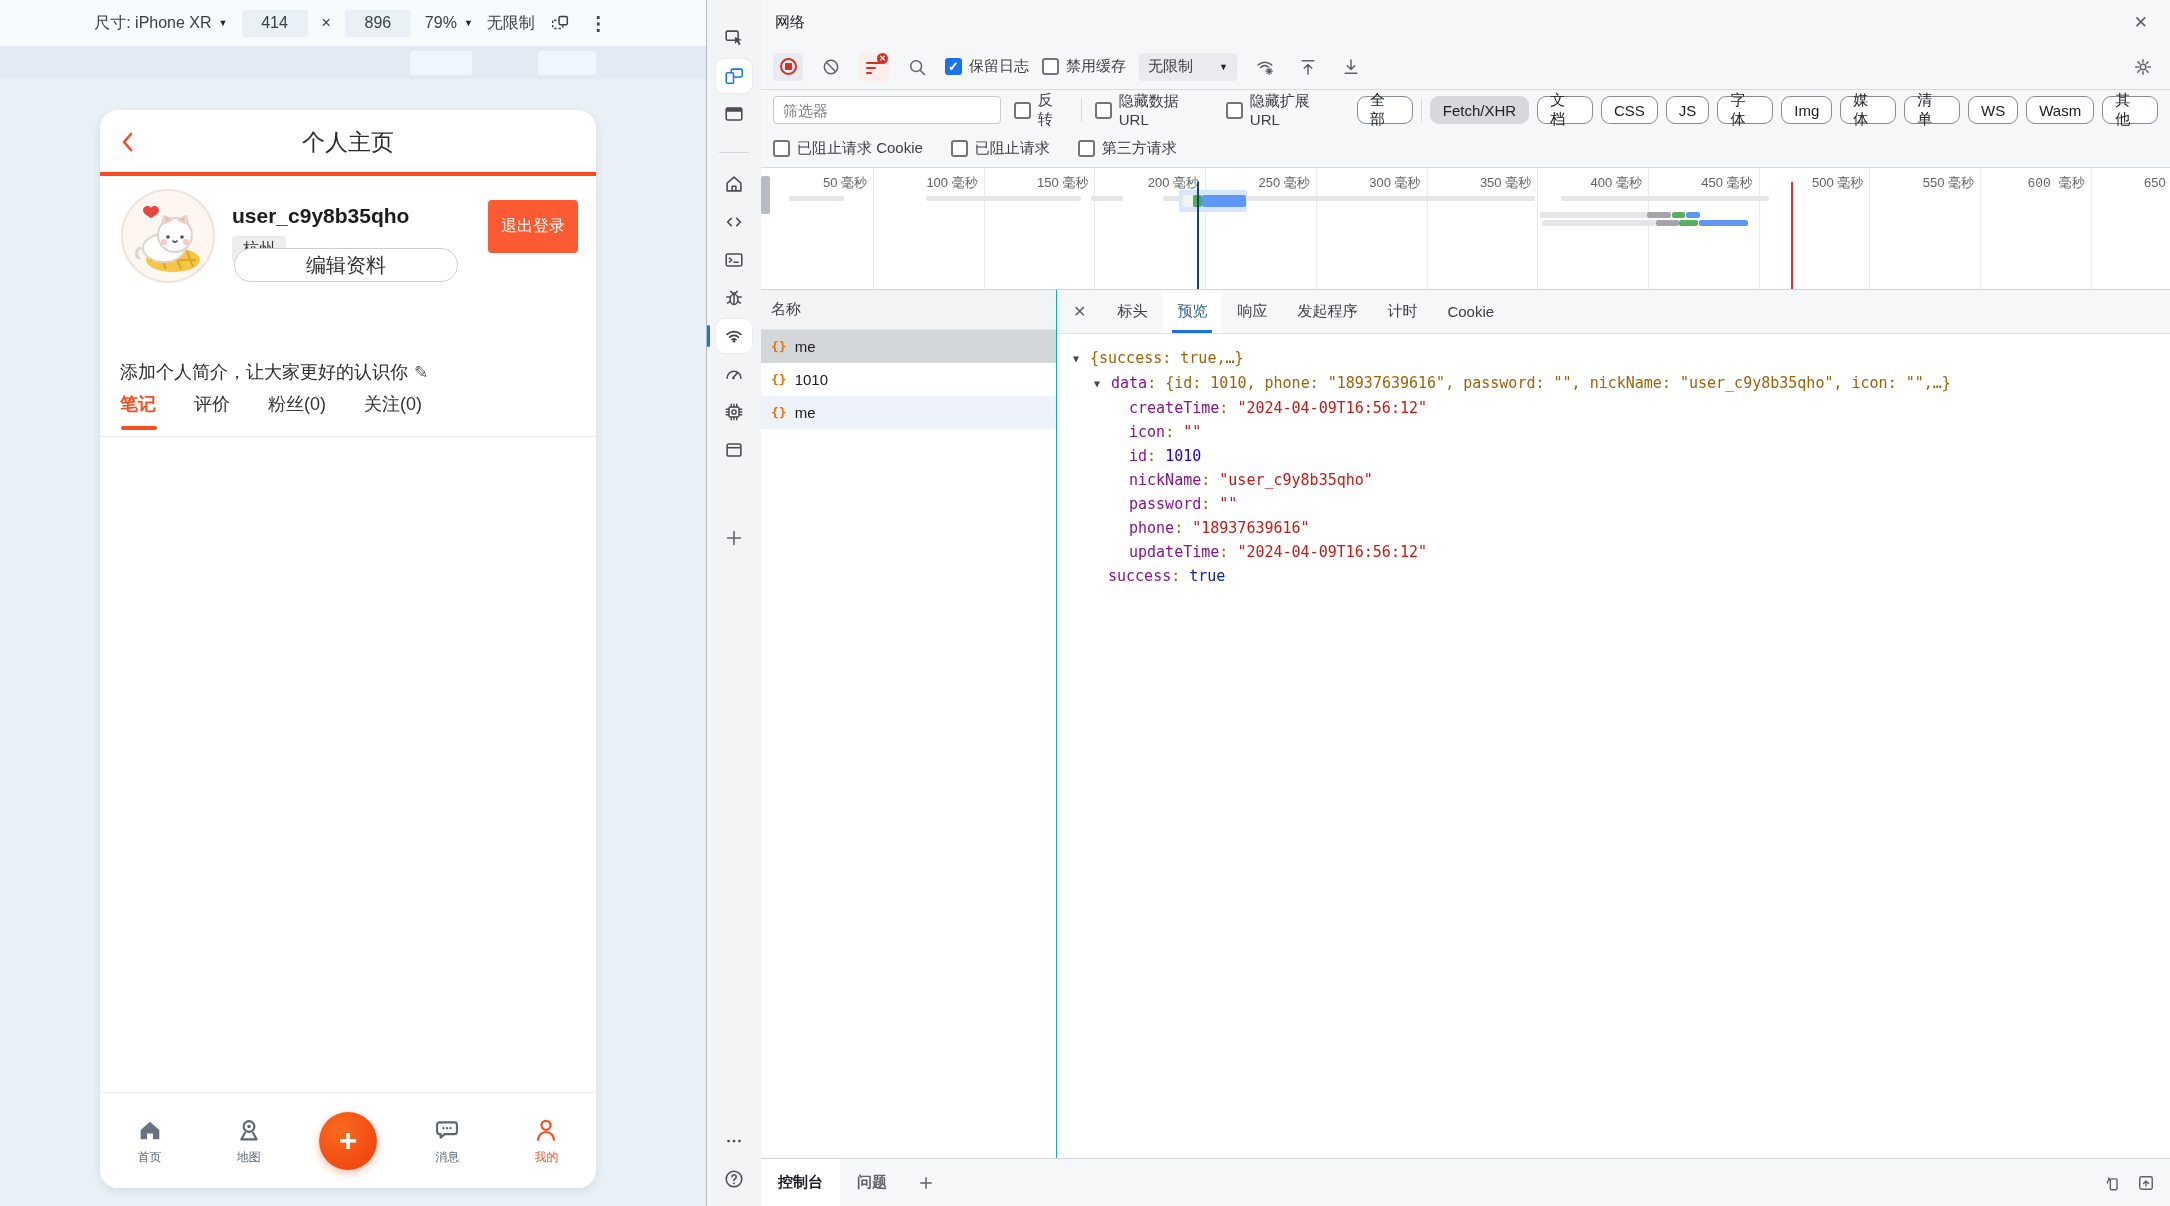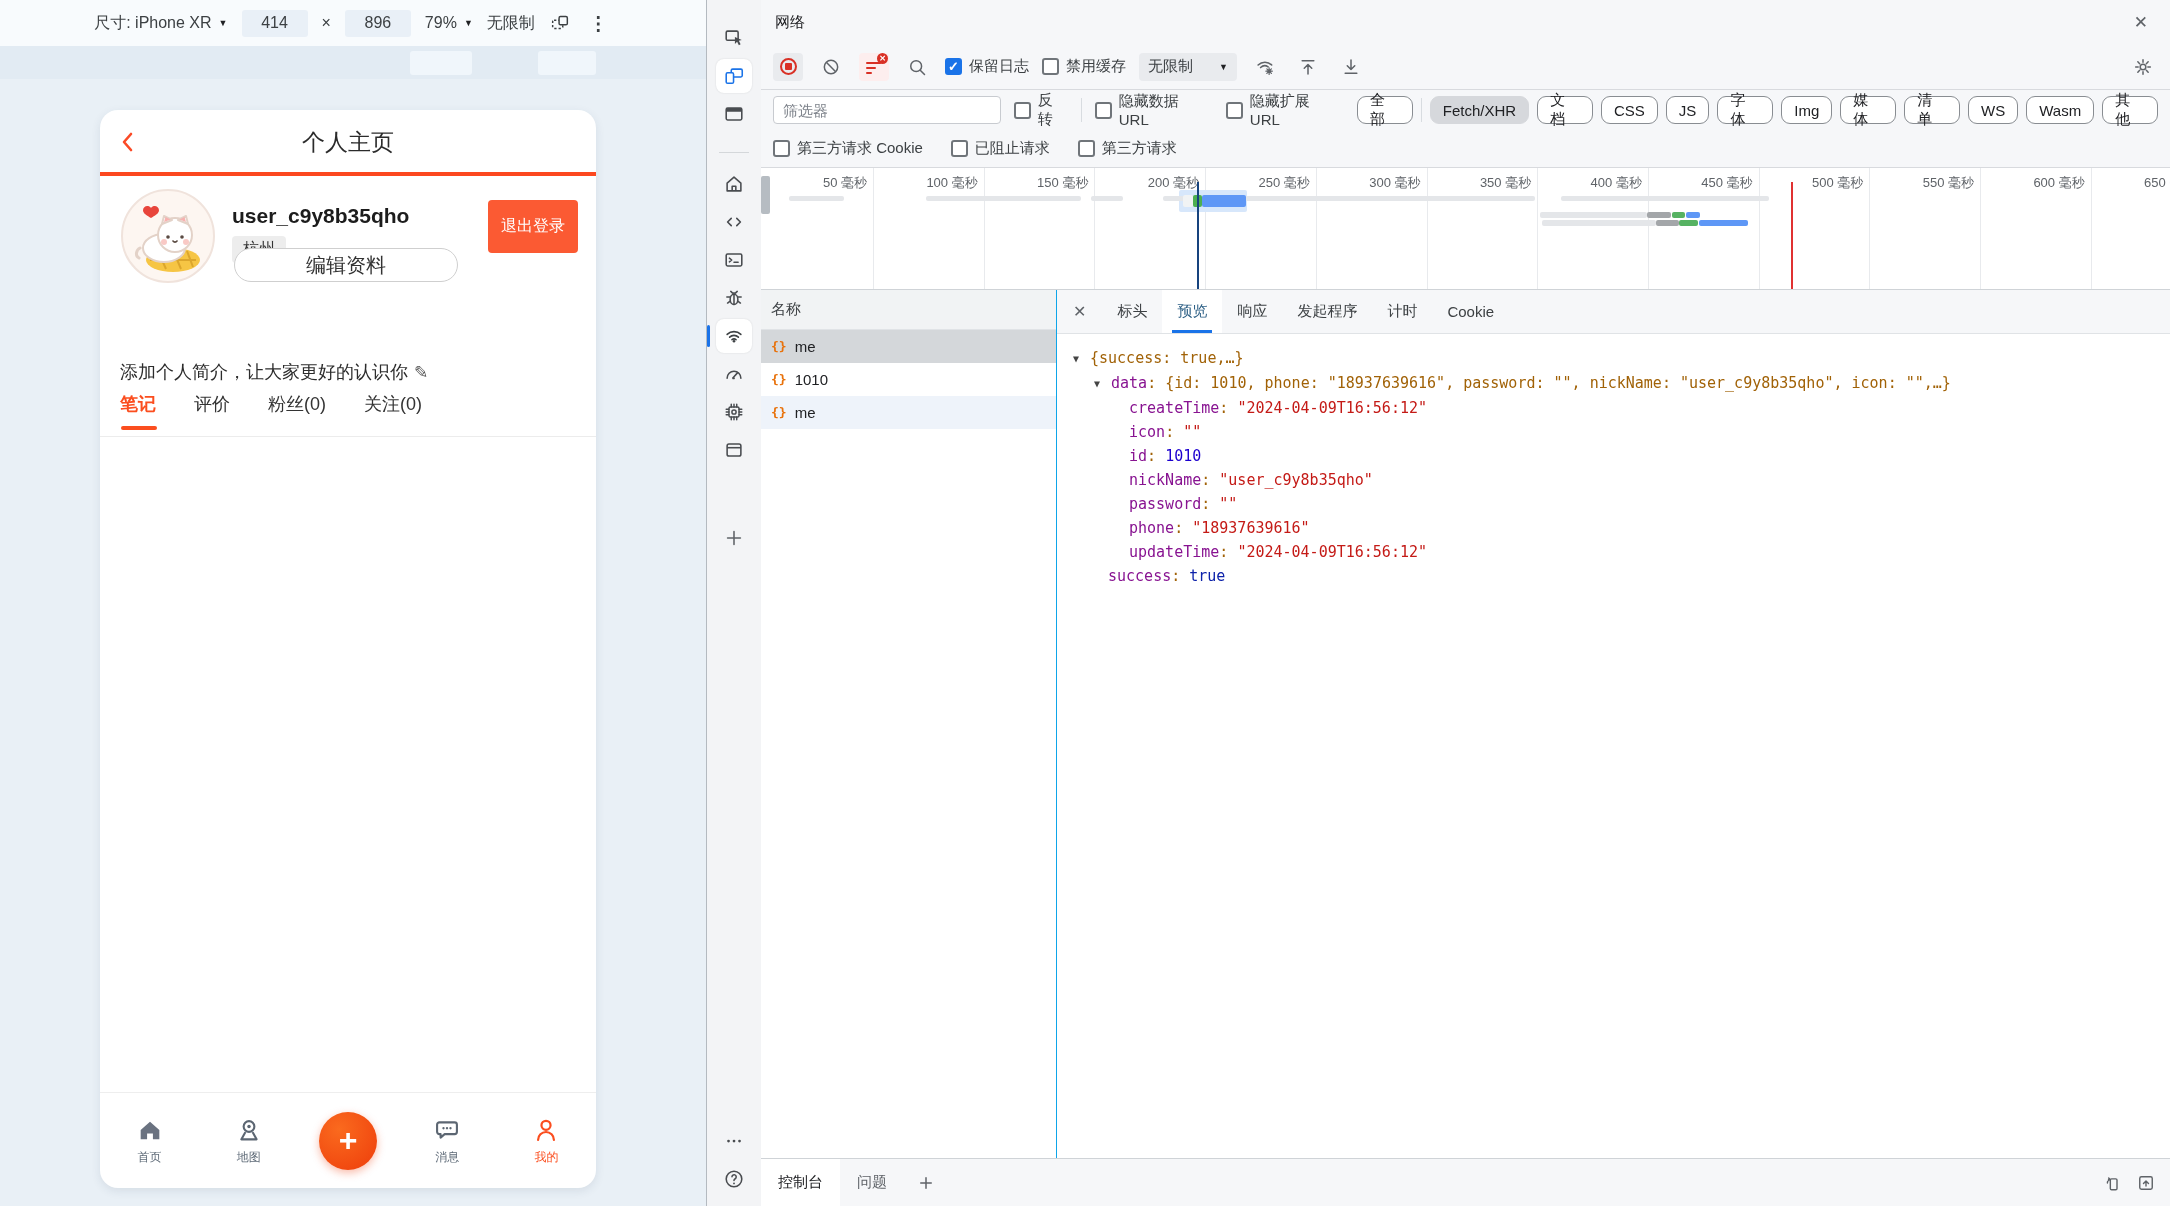--- a/index.html
+++ b/index.html
@@ -105,21 +105,21 @@
   .pbody { flex:1; overflow:hidden; padding-top:12px; }
   .json-line { font-family:"DejaVu Sans Mono",monospace; font-size:15px; line-height:24px; white-space:pre; color:#303030; }
   .json-line .tri { display:inline-block; width:17px; color:#444; font-size:10px; vertical-align:1px; }
   .seg-key { color:#881391; }
   .seg-string { color:#c41a16; }
   .seg-number { color:#1c00cf; }
   .seg-boolean { color:#0d22aa; }
   .seg-plain { color:#a16207; }
 
   .drawer { height:48px; background:#f6f7f9; border-top:1px solid #cfd3d7; display:flex; align-items:stretch; flex:none; }
-  .drawer-tab { display:flex; align-items:center; padding:0 17px; font-size:15px; color:#5f6368; }
+  .drawer-tab { display:flex; align-items:center; padding:0 17px; font-size:15px; color:#5f6368;font-weight:bold; }
   .drawer-tab.active { background:#fff; color:#202124; }
   .drawer-plus { display:flex; align-items:center; padding:0 13px; color:#5f6368; }
   .drawer-spacer { flex:1; }
   .drawer-icons { display:flex; align-items:center; gap:14px; padding-right:14px; color:#5f6368; }
 </style>
 </head>
 <body>
 
 <div class="device-area">
   <div class="dev-toolbar">
@@ -423,21 +423,21 @@
           <span class="chip">清单</span>
           <span class="chip">WS</span>
           <span class="chip">Wasm</span>
           <span class="chip">其他</span>
         </div>
     </div>
 
     <div class="blocked-row">
         <label class="tb-check">
           <span class="cbx"></span>
-          <span>第三方请求 Cookie</span>
+          <span>已阻止请求 Cookie</span>
         </label>
         <label class="tb-check">
           <span class="cbx"></span>
           <span>已阻止请求</span>
         </label>
         <label class="tb-check">
           <span class="cbx"></span>
           <span>第三方请求</span>
         </label>
       </div>
@@ -459,21 +459,21 @@
         <span class="tl-label" style="left: 684.2px;">350 毫秒</span>
         <span class="tl-grid" style="left: 886.9px;"></span>
         <span class="tl-label" style="left: 794.9px;">400 毫秒</span>
         <span class="tl-grid" style="left: 997.6px;"></span>
         <span class="tl-label" style="left: 905.6px;">450 毫秒</span>
         <span class="tl-grid" style="left: 1108.3px;"></span>
         <span class="tl-label" style="left: 1016.3px;">500 毫秒</span>
         <span class="tl-grid" style="left: 1219px;"></span>
         <span class="tl-label" style="left: 1127px;">550 毫秒</span>
         <span class="tl-grid" style="left: 1329.7px;"></span>
-        <span class="tl-label" style="left: 1237.7px;">600 毫秒</span>
+        <span class="tl-label" style="left: 1237.7px; font-family: Liberation Mono, monospace;">600 毫秒</span>
         <span class="tl-label" style="left: 1348.4px;">650 毫秒</span>
         <span class="tl-bar" style="left: 418px; top: 22px; width: 68px; height: 22px; background: rgb(215, 231, 251);"></span>
         <span class="tl-bar" style="left: 28px; top: 28px; width: 55px; height: 5px; background: rgb(228, 230, 233);"></span>
         <span class="tl-bar" style="left: 165px; top: 28px; width: 155px; height: 5px; background: rgb(228, 230, 233);"></span>
         <span class="tl-bar" style="left: 330px; top: 28px; width: 32px; height: 5px; background: rgb(228, 230, 233);"></span>
         <span class="tl-bar" style="left: 402px; top: 28px; width: 372px; height: 5px; background: rgb(228, 230, 233);"></span>
         <span class="tl-bar" style="left: 800px; top: 28px; width: 208px; height: 5px; background: rgb(228, 230, 233);"></span>
         <span class="tl-bar" style="left: 422px; top: 27px; width: 10px; height: 12px; background: rgb(241, 243, 244);"></span>
         <span class="tl-bar" style="left: 432px; top: 27px; width: 9px; height: 12px; background: rgb(76, 175, 80);"></span>
         <span class="tl-bar" style="left: 441px; top: 27px; width: 44px; height: 12px; background: rgb(94, 151, 246);"></span>

